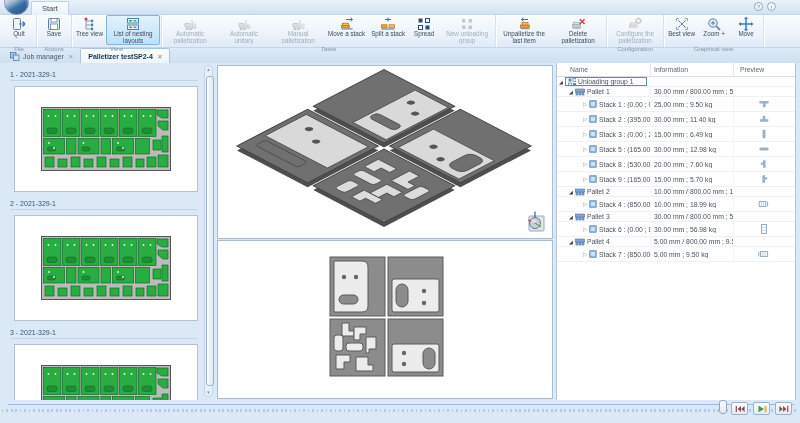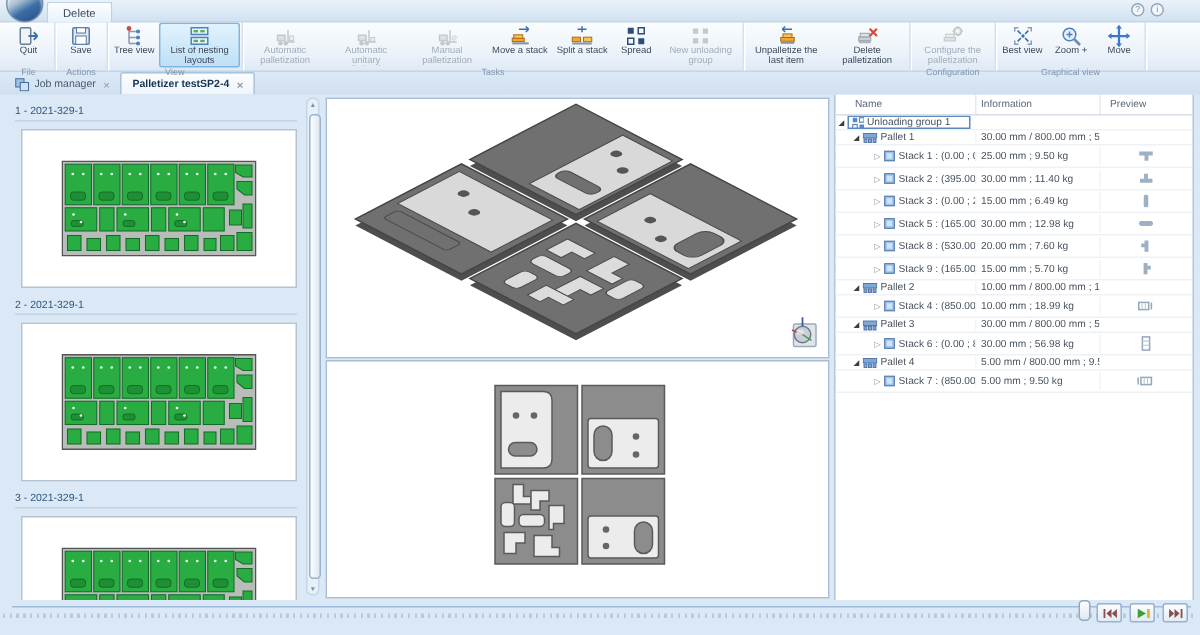--- a/index.html
+++ b/index.html
@@ -90,21 +90,21 @@
     background:linear-gradient(#fefefe,#dfe9f2);border:1px solid #8fa9c4;border-radius:3px;box-sizing:border-box;}
   .bb-btns{position:absolute;right:8px;top:2px;display:flex;gap:5px;}
   .bb-btn{width:17px;height:13px;border:1px solid #9ab2cc;border-radius:2px;box-sizing:border-box;
     background:linear-gradient(#fdfdfe,#e2ebf4);display:flex;align-items:center;justify-content:center;}
 </style>
 </head>
 <body>
 
 <div class="titlebar">
   <div class="app-logo"></div>
-  <div class="start-tab">Delete</div>
+  <div class="start-tab">Start</div>
   <div class="helpers">
     <div class="h-circle">?</div>
     <div class="h-circle">i</div>
   </div>
 </div>
 
 <div class="ribbon" id="ribbon">
     <div class="rib-group">
       <div class="rib-btns">
         <div class="rib-btn">

